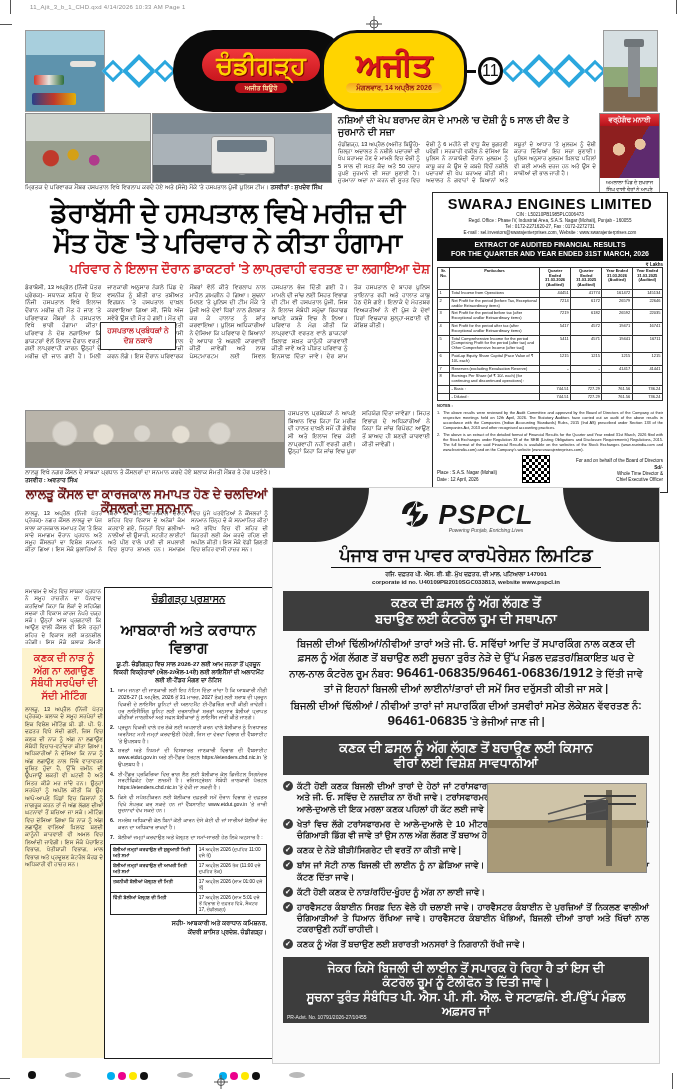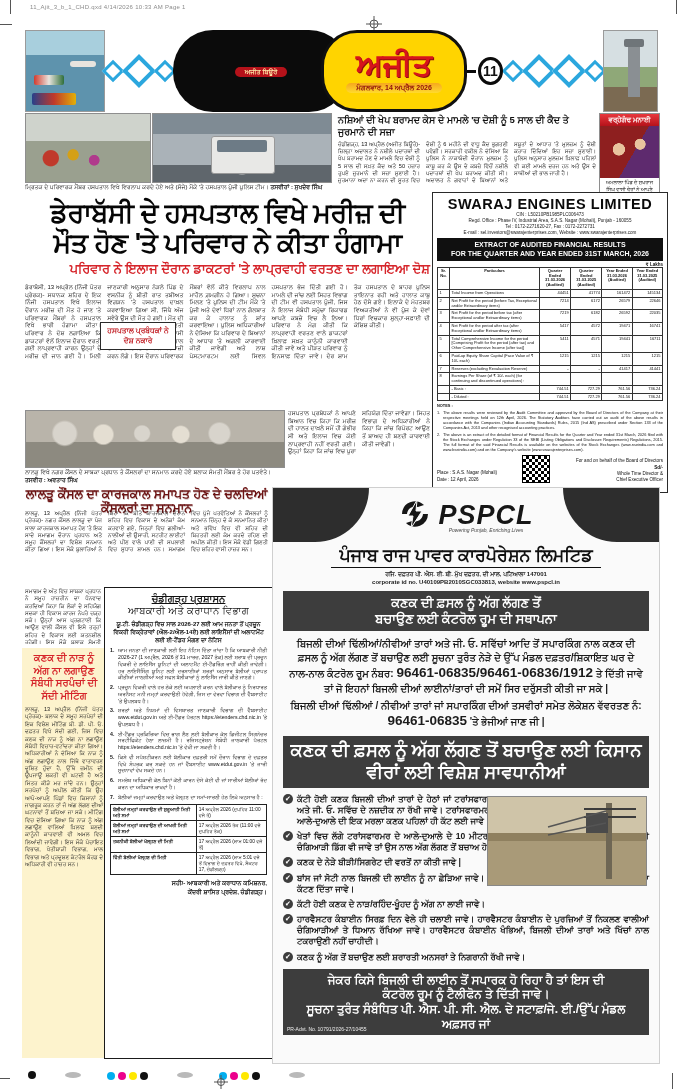--- a/index.html
+++ b/index.html
@@ -26,21 +26,21 @@
   .chd-sub{margin-top:2px;background:#b5121a;color:#ffe9a8;font-size:6.5px;font-weight:bold;
        padding:1px 10px;border-radius:6px;}
   .stadium-yellow{position:relative;width:158px;margin-left:-28px;background:#ffd400;
        border:3px solid #101010;border-radius:36px;display:flex;flex-direction:column;
        align-items:center;justify-content:center;z-index:2;}
   .ajit-word{color:#d7141b;font-weight:bold;font-size:31px;line-height:1;
        text-shadow:1px 1px 0 #8e0d0d;}
   .date-strip{margin-top:3px;background:linear-gradient(#f6a81e,#ffda2e);color:#8e0d0d;
        font-size:7px;font-weight:bold;padding:1px 10px;border-radius:7px;white-space:nowrap;}
   .pgnum{width:22px;height:22px;border:3px solid #0b0b0b;border-radius:50%;background:#fff;
-       display:flex;align-items:center;justify-content:center;font-weight:bold;font-size:14px;
+       display:flex;align-items:center;justify-content:center;font-weight:normal;font-size:16px;
        align-self:center;margin:0 2px;z-index:2;}
   
   .ph-box{border:1px solid #8e8e8e;}
   .cap{font-size:6px;line-height:1.25;color:#111;}
   .cap b{font-weight:bold;}
   
   .hl-top{font-weight:bold;font-size:9.5px;line-height:1.25;color:#101010;text-align:left;}
   .cols3{column-count:3;column-gap:6px;font-size:5.6px;line-height:1.3;}
   .cols5{column-count:5;column-gap:6px;font-size:6px;line-height:1.28;}
   .cols2{column-count:2;column-gap:6px;font-size:6px;line-height:1.28;}
@@ -57,21 +57,21 @@
   .anv-label{background:linear-gradient(#e8373d,#b5121a);color:#fff;font-weight:bold;
        font-size:7px;text-align:center;padding:2px 0;}
   .anv-cap{font-size:5px;line-height:1.3;text-align:center;padding:1px 2px;}
   
   .stub{background:#fdf3cd;padding:4px 3px;}
   .stub-h{color:#d6252b;font-weight:bold;font-size:10px;line-height:1.25;text-align:center;}
   .stub-b{font-size:5.6px;line-height:1.32;color:#1c1c1c;margin-top:4px;}
   
   .notice{border:1.2px solid #1a1a1a;padding:5px 5px;background:#fff;}
   .nt-org{font-weight:bold;font-size:10px;text-align:center;text-decoration:underline;}
-  .nt-dept{font-weight:normal;font-size:10px;text-align:center;margin-top:0;letter-spacing:.3px;}
+  .nt-dept{font-weight:bold;font-size:15px;text-align:center;margin-top:16px;letter-spacing:.3px;}
   .nt-intro{font-weight:bold;font-size:6px;line-height:1.35;text-align:center;margin-top:3px;}
   .n-item{display:flex;font-size:5.2px;line-height:1.3;margin-top:3px;}
   .n-num{width:8px;flex:none;font-weight:bold;}
   .nt-table{width:100%;border-collapse:collapse;margin-top:4px;font-size:4.8px;line-height:1.25;}
   .nt-table td{border:.7px solid #222;padding:1.5px 2px;vertical-align:top;}
   .nt-sign{font-weight:bold;font-size:6.2px;text-align:right;margin-top:4px;line-height:1.35;}
   
   .sw{border:1.4px solid #2a2a2a;background:#fff;padding:3px 4px;}
   .sw-title{font-weight:bold;font-size:14.5px;text-align:center;letter-spacing:.5px;color:#0a0a0a;}
   .sw-line{font-size:4.6px;text-align:center;line-height:1.3;color:#222;}
@@ -97,21 +97,21 @@
   .ear.r{right:0;border-bottom-left-radius:70px;}
   .ps-logo{position:relative;height:56px;display:flex;align-items:center;justify-content:center;gap:6px;}
   .ps-word{font-weight:bold;font-style:italic;font-size:27px;color:#161616;letter-spacing:1px;}
   .ps-tag{font-size:5px;font-style:italic;color:#444;margin-top:-4px;text-align:center;}
   .ps-org{font-weight:bold;font-size:17.5px;text-align:center;color:#101010;line-height:1.1;}
   .ps-org-wrap{width:fit-content;margin:2px auto 0;border-bottom:1.2px solid #101010;padding:0 8px 2px;}
   .ps-addr{font-size:6px;font-weight:bold;text-align:center;line-height:1.35;color:#222;margin-top:2px;}
   .ps-banner{background:#3d3d3d;color:#fff;font-weight:bold;text-align:center;margin:5px 10px 0;
        padding:4px 6px;line-height:1.22;}
   .ps-b1{font-size:13px;}
-  .ps-b2{font-size:18px;}
+  .ps-b2{font-size:13px;}
   .ps-b3{font-size:12px;position:relative;margin-top:6px;}
   .ps-body{font-size:10px;font-weight:bold;color:#1b1b1b;text-align:center;line-height:1.35;
        margin:6px 14px 0;}
   .ph-big{font-size:13.5px;}
   .ps-bullets{position:relative;margin:6px 10px 0;}
   .blt{display:flex;font-size:8.6px;font-weight:bold;line-height:1.3;color:#171717;margin-top:4px;}
   .blt .chk{flex:none;width:10px;height:10px;border-radius:50%;background:#3d3d3d;color:#fff;
        font-size:7px;line-height:10px;text-align:center;margin-right:4px;font-weight:bold;}
   .blt.narrow{width:215px;}
   .ps-field{position:absolute;right:2px;top:2px;width:158px;height:88px;border:1px solid #888;}
@@ -143,20 +143,21 @@
       <div style="position:absolute;left:8px;top:44px;width:30px;height:10px;background:linear-gradient(90deg,#d23b2e,#e8e4de,#2e6e3a);border-radius:2px;"></div>
       <div style="position:absolute;left:44px;top:30px;width:26px;height:6px;background:#e8e4de;border-radius:3px;"></div>
       <div style="position:absolute;left:6px;top:62px;width:44px;height:12px;background:linear-gradient(90deg,#27408b,#c0392b,#e2b007);border-radius:2px;"></div>
     </div>
     <div class="pat">
       <span class="dia s1"></span>
         <span class="dia s2"></span>
         <span class="dia s1"></span>
     </div>
     <div class="stadium-black">
+      <div class="chd-red">ਚੰਡੀਗੜ੍ਹ</div>
       <div class="chd-sub">ਅਜੀਤ ਬਿਊਰੋ</div>
     </div>
     <div class="stadium-yellow">
       <div class="ajit-word">ਅਜੀਤ</div>
       <div class="date-strip">ਮੰਗਲਵਾਰ, 14 ਅਪ੍ਰੈਲ 2026</div>
     </div>
     <div style="width:10px;align-self:center;height:3px;background:#0b0b0b;"></div>
     <div class="pgnum">11</div>
     <div class="pat">
       <span class="dia s1"></span>

